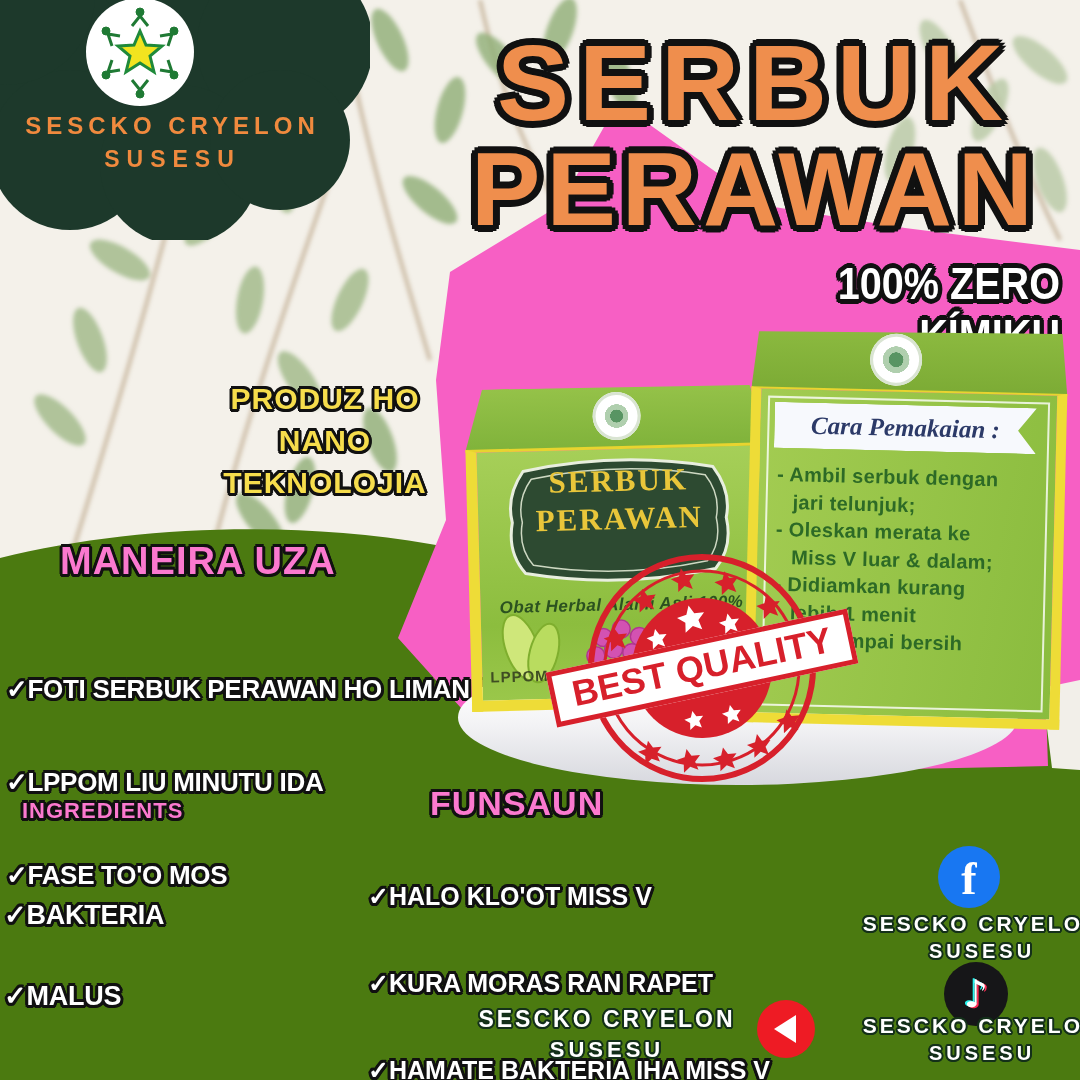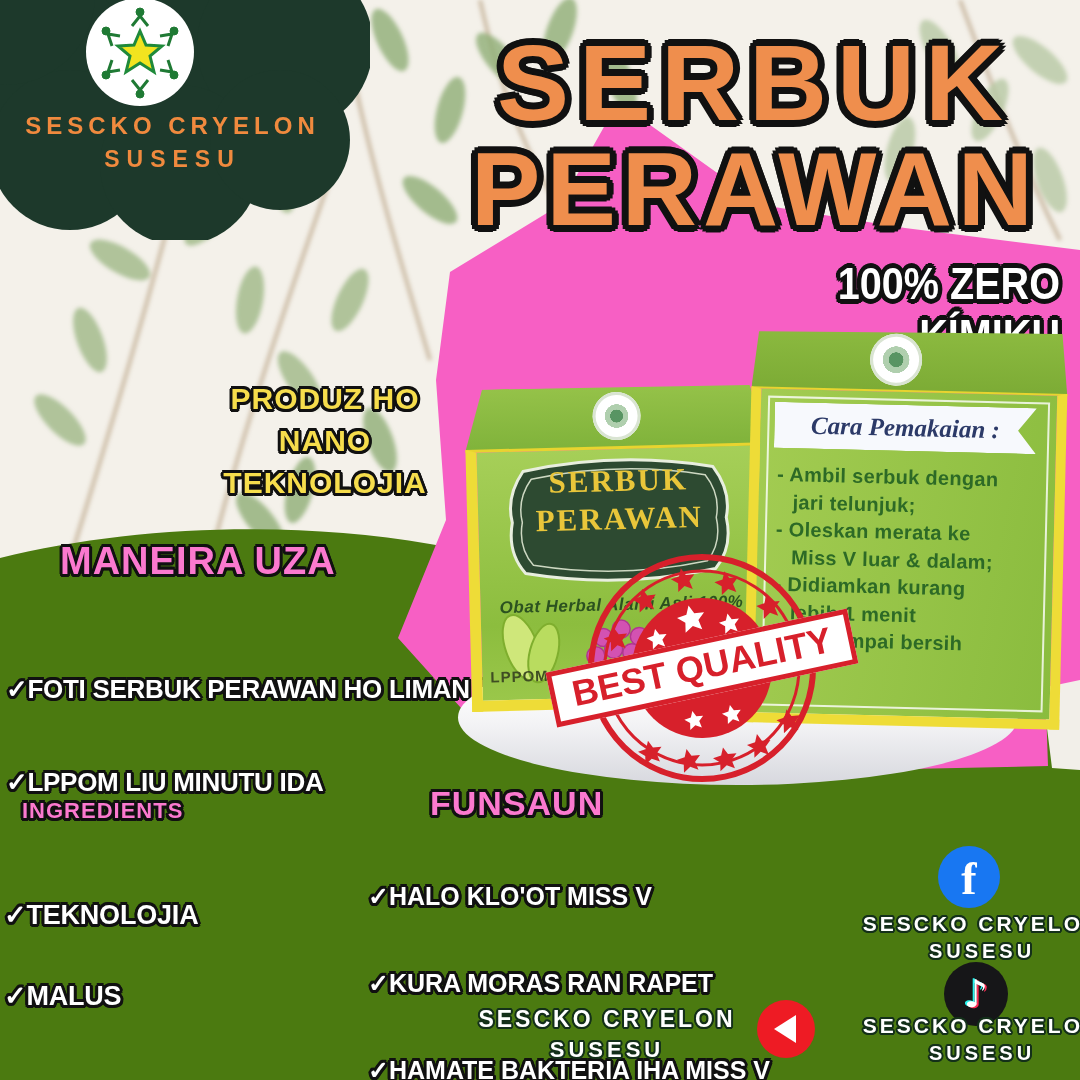--- a/index.html
+++ b/index.html
@@ -231,20 +231,21 @@
 
   <div class="abs h-pink maneira-h o-md">MANEIRA UZA</div>
 
   <div class="abs produz o-md">
     <div>PRODUZ HO</div>
     <div>NANO TEKNOLOJIA</div>
   </div>
   <div class="abs list maneira-list o-md">
     <div>✓FOTI SERBUK PERAWAN HO LIMAN HATUDU</div>
     <div>✓LPPOM LIU MINUTU IDA</div>
+    <div>✓FASE TO'O MOS</div>
   </div>
 
   <div class="abs pedestal"></div>
 
   <div class="abs boxL">
     <div class="abs boxL-top">
       <div class="abs emblem" style="left:128px;top:6px;width:48px;height:48px;">
         <div class="emblem-inner"></div>
       </div>
     </div>
@@ -327,21 +328,21 @@
         <use href="#st" transform="translate(146,72) scale(0.85)"></use>
         <use href="#st" transform="translate(92,160) scale(0.8)"></use>
         <use href="#st" transform="translate(130,162) scale(0.8)"></use>
       </g>
     </svg>
     <div class="abs stamp-banner">BEST QUALITY</div>
   </div>
 
   <div class="abs h-pink ingredients-h o-md">INGREDIENTS</div>
   <div class="abs list ingredients-list o-md">
-    <div>✓TEKNOLOJIA</div>
+    <div>✓BAKTERIA</div>
     <div>✓MALUS</div>
     
     
     
   </div>
 
   <div class="abs h-pink funsaun-h o-md">FUNSAUN</div>
   <div class="abs list funsaun-list o-md">
     <div>✓HALO KLO'OT MISS V</div>
     <div>✓KURA MORAS RAN RAPET</div>

